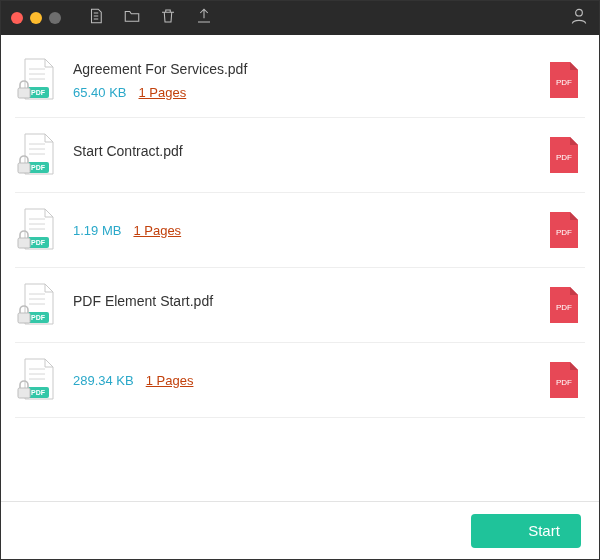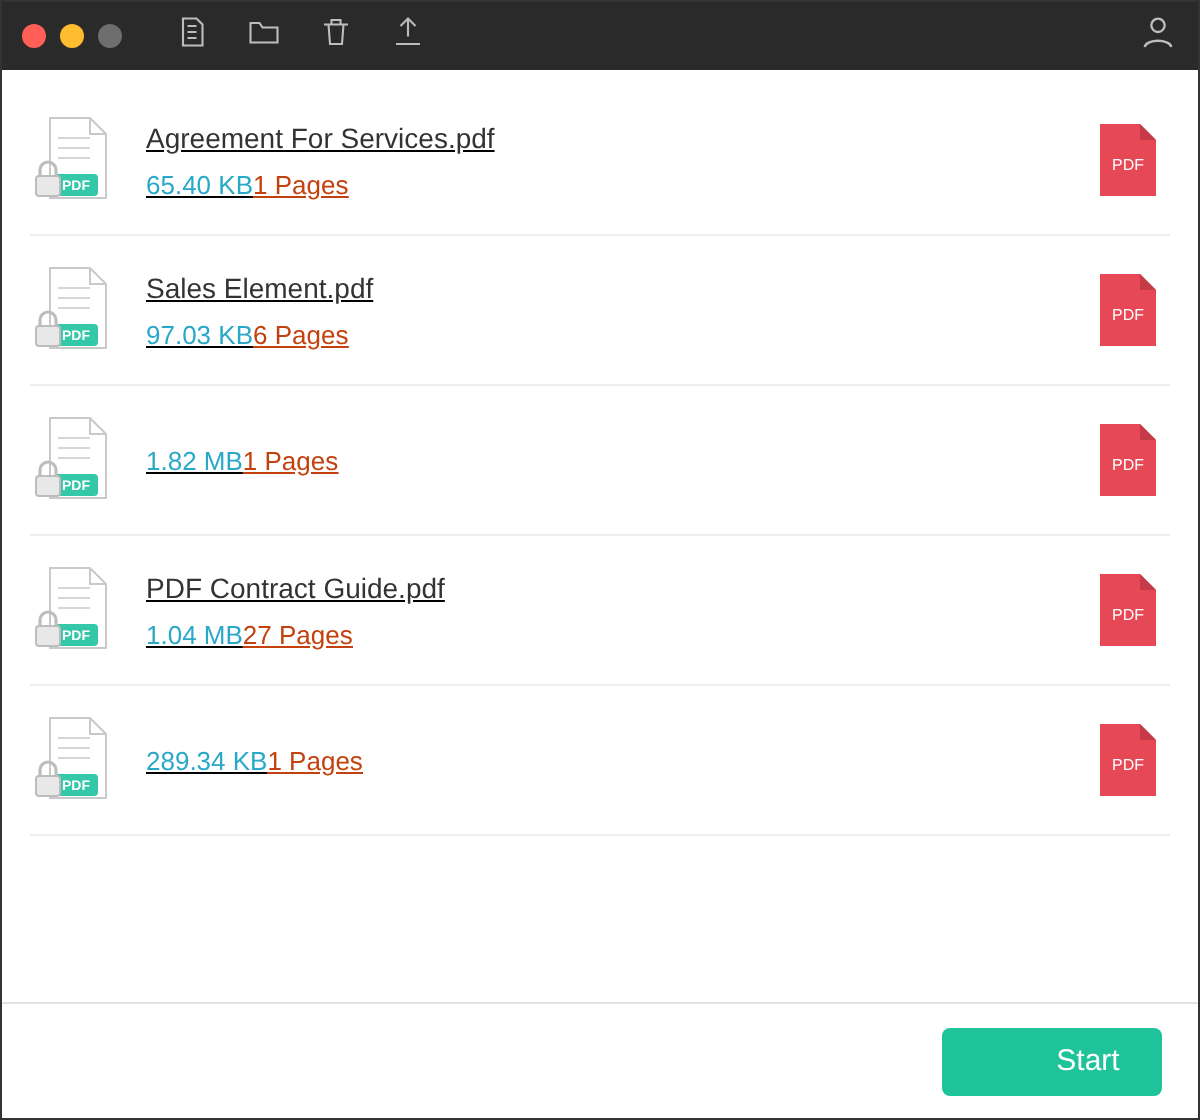--- a/index.html
+++ b/index.html
@@ -10,23 +10,23 @@
   .dot { width: 12px; height: 12px; border-radius: 50%; }
   .dot.red { background: #ff5f57; }
   .dot.yellow { background: #febc2e; }
   .dot.gray { background: #6e6e6e; }
   .tool-icons { display: flex; gap: 18px; align-items: center; margin-left: 8px; }
   .tool-icons svg, .user-area svg { stroke: #bdbdbd; fill: none; stroke-width: 1.4; }
   .user-area { margin-left: auto; }
   .content { flex: 1; overflow-y: auto; padding: 8px 14px 0 14px; }
   .row { display: flex; align-items: center; padding: 14px 4px 14px 0; border-bottom: 1px solid #eee; gap: 14px; }
   .file-icon { width: 44px; height: 46px; position: relative; flex-shrink: 0; }
-  .info { flex: 1; min-width: 0; text-decoration: underline; }
+  .info { flex: 1; min-width: 0; }
   .fname { font-size: 14px; color: #333; margin-bottom: 8px; white-space: nowrap; overflow: hidden; text-overflow: ellipsis; }
-  .meta { font-size: 13px; display: flex; gap: 0; align-items: flex-end; }
+  .meta { font-size: 13px; display: flex; gap: 12px; align-items: flex-end; }
   .size { color: #2aa8c9; }
   .pages { color: #c2410c; text-decoration: underline; cursor: pointer; }
   .tail-icon { width: 34px; height: 40px; flex-shrink: 0; }
   .footer { height: 58px; border-top: 1px solid #e3e3e3; display: flex; align-items: center; justify-content: flex-end; padding: 0 18px; }
   .start-btn { background: #1fc39a; color: #fff; border: none; border-radius: 4px; width: 110px; height: 34px; font-size: 15px; cursor: pointer; padding-left: 36px; }
 </style>
 </head>
 <body>
 
 <div class="window">
@@ -106,50 +106,46 @@
           <path d="M10 2h20l8 8v32H10z" fill="#fff" stroke="#c9c9c9"></path>
             <path d="M30 2v8h8" fill="none" stroke="#c9c9c9"></path>
           <path d="M14 12h16M14 17h16M14 22h16" stroke="#d6d6d6"></path>
           <rect x="12" y="30" width="22" height="11" rx="2" fill="#34c7a8"></rect>
           <text x="23" y="38" text-anchor="middle" fill="#fff" font-size="7" font-family="Arial" font-weight="bold">PDF</text>
           <rect x="3" y="31" width="12" height="10" rx="1.5" fill="#e8e8e8" stroke="#bdbdbd"></rect>
           <path d="M5 31v-3a4 4 0 0 1 8 0v3" fill="none" stroke="#bdbdbd" stroke-width="1.6"></path>
         </svg>
       </div>
       <div class="info">
-        <div class="fname">Sales Element.pdf</div>
+        <div class="fname">Start Contract.pdf</div>
+      </div>
+      <div class="tail-icon">
+        <svg width="34" height="40" viewBox="0 0 34 40">
+            <path d="M3 2h20l8 8v28H3z" fill="#e74856"></path>
+            <path d="M23 2v8h8" fill="#c63b48"></path>
+            <text x="17" y="25" text-anchor="middle" fill="#fff" font-size="8" font-family="Arial">PDF</text>
+          </svg>
+      </div>
+    </div>
+
+    <div class="row">
+      <div class="file-icon">
+        <svg width="44" height="46" viewBox="0 0 44 46">
+          <path d="M10 2h20l8 8v32H10z" fill="#fff" stroke="#c9c9c9"></path>
+            <path d="M30 2v8h8" fill="none" stroke="#c9c9c9"></path>
+          <path d="M14 12h16M14 17h16M14 22h16" stroke="#d6d6d6"></path>
+          <rect x="12" y="30" width="22" height="11" rx="2" fill="#34c7a8"></rect>
+          <text x="23" y="38" text-anchor="middle" fill="#fff" font-size="7" font-family="Arial" font-weight="bold">PDF</text>
+          <rect x="3" y="31" width="12" height="10" rx="1.5" fill="#e8e8e8" stroke="#bdbdbd"></rect>
+          <path d="M5 31v-3a4 4 0 0 1 8 0v3" fill="none" stroke="#bdbdbd" stroke-width="1.6"></path>
+        </svg>
+      </div>
+      <div class="info">
         <div class="meta">
-          <span class="size">97.03 KB</span>
-          <span class="pages">6 Pages</span>
-        </div>
-      </div>
-      <div class="tail-icon">
-        <svg width="34" height="40" viewBox="0 0 34 40">
-            <path d="M3 2h20l8 8v28H3z" fill="#e74856"></path>
-            <path d="M23 2v8h8" fill="#c63b48"></path>
-            <text x="17" y="25" text-anchor="middle" fill="#fff" font-size="8" font-family="Arial">PDF</text>
-          </svg>
-      </div>
-    </div>
-
-    <div class="row">
-      <div class="file-icon">
-        <svg width="44" height="46" viewBox="0 0 44 46">
-          <path d="M10 2h20l8 8v32H10z" fill="#fff" stroke="#c9c9c9"></path>
-            <path d="M30 2v8h8" fill="none" stroke="#c9c9c9"></path>
-          <path d="M14 12h16M14 17h16M14 22h16" stroke="#d6d6d6"></path>
-          <rect x="12" y="30" width="22" height="11" rx="2" fill="#34c7a8"></rect>
-          <text x="23" y="38" text-anchor="middle" fill="#fff" font-size="7" font-family="Arial" font-weight="bold">PDF</text>
-          <rect x="3" y="31" width="12" height="10" rx="1.5" fill="#e8e8e8" stroke="#bdbdbd"></rect>
-          <path d="M5 31v-3a4 4 0 0 1 8 0v3" fill="none" stroke="#bdbdbd" stroke-width="1.6"></path>
-        </svg>
-      </div>
-      <div class="info">
-        <div class="meta">
-          <span class="size">1.82 MB</span>
+          <span class="size">1.19 MB</span>
           <span class="pages">1 Pages</span>
         </div>
       </div>
       <div class="tail-icon">
         <svg width="34" height="40" viewBox="0 0 34 40">
             <path d="M3 2h20l8 8v28H3z" fill="#e74856"></path>
             <path d="M23 2v8h8" fill="#c63b48"></path>
             <text x="17" y="25" text-anchor="middle" fill="#fff" font-size="8" font-family="Arial">PDF</text>
           </svg>
       </div>
@@ -161,25 +157,21 @@
           <path d="M10 2h20l8 8v32H10z" fill="#fff" stroke="#c9c9c9"></path>
             <path d="M30 2v8h8" fill="none" stroke="#c9c9c9"></path>
           <path d="M14 12h16M14 17h16M14 22h16" stroke="#d6d6d6"></path>
           <rect x="12" y="30" width="22" height="11" rx="2" fill="#34c7a8"></rect>
           <text x="23" y="38" text-anchor="middle" fill="#fff" font-size="7" font-family="Arial" font-weight="bold">PDF</text>
           <rect x="3" y="31" width="12" height="10" rx="1.5" fill="#e8e8e8" stroke="#bdbdbd"></rect>
           <path d="M5 31v-3a4 4 0 0 1 8 0v3" fill="none" stroke="#bdbdbd" stroke-width="1.6"></path>
         </svg>
       </div>
       <div class="info">
-        <div class="fname">PDF Contract Guide.pdf</div>
-        <div class="meta">
-          <span class="size">1.04 MB</span>
-          <span class="pages">27 Pages</span>
-        </div>
+        <div class="fname">PDF Element Start.pdf</div>
       </div>
       <div class="tail-icon">
         <svg width="34" height="40" viewBox="0 0 34 40">
             <path d="M3 2h20l8 8v28H3z" fill="#e74856"></path>
             <path d="M23 2v8h8" fill="#c63b48"></path>
             <text x="17" y="25" text-anchor="middle" fill="#fff" font-size="8" font-family="Arial">PDF</text>
           </svg>
       </div>
     </div>
 

